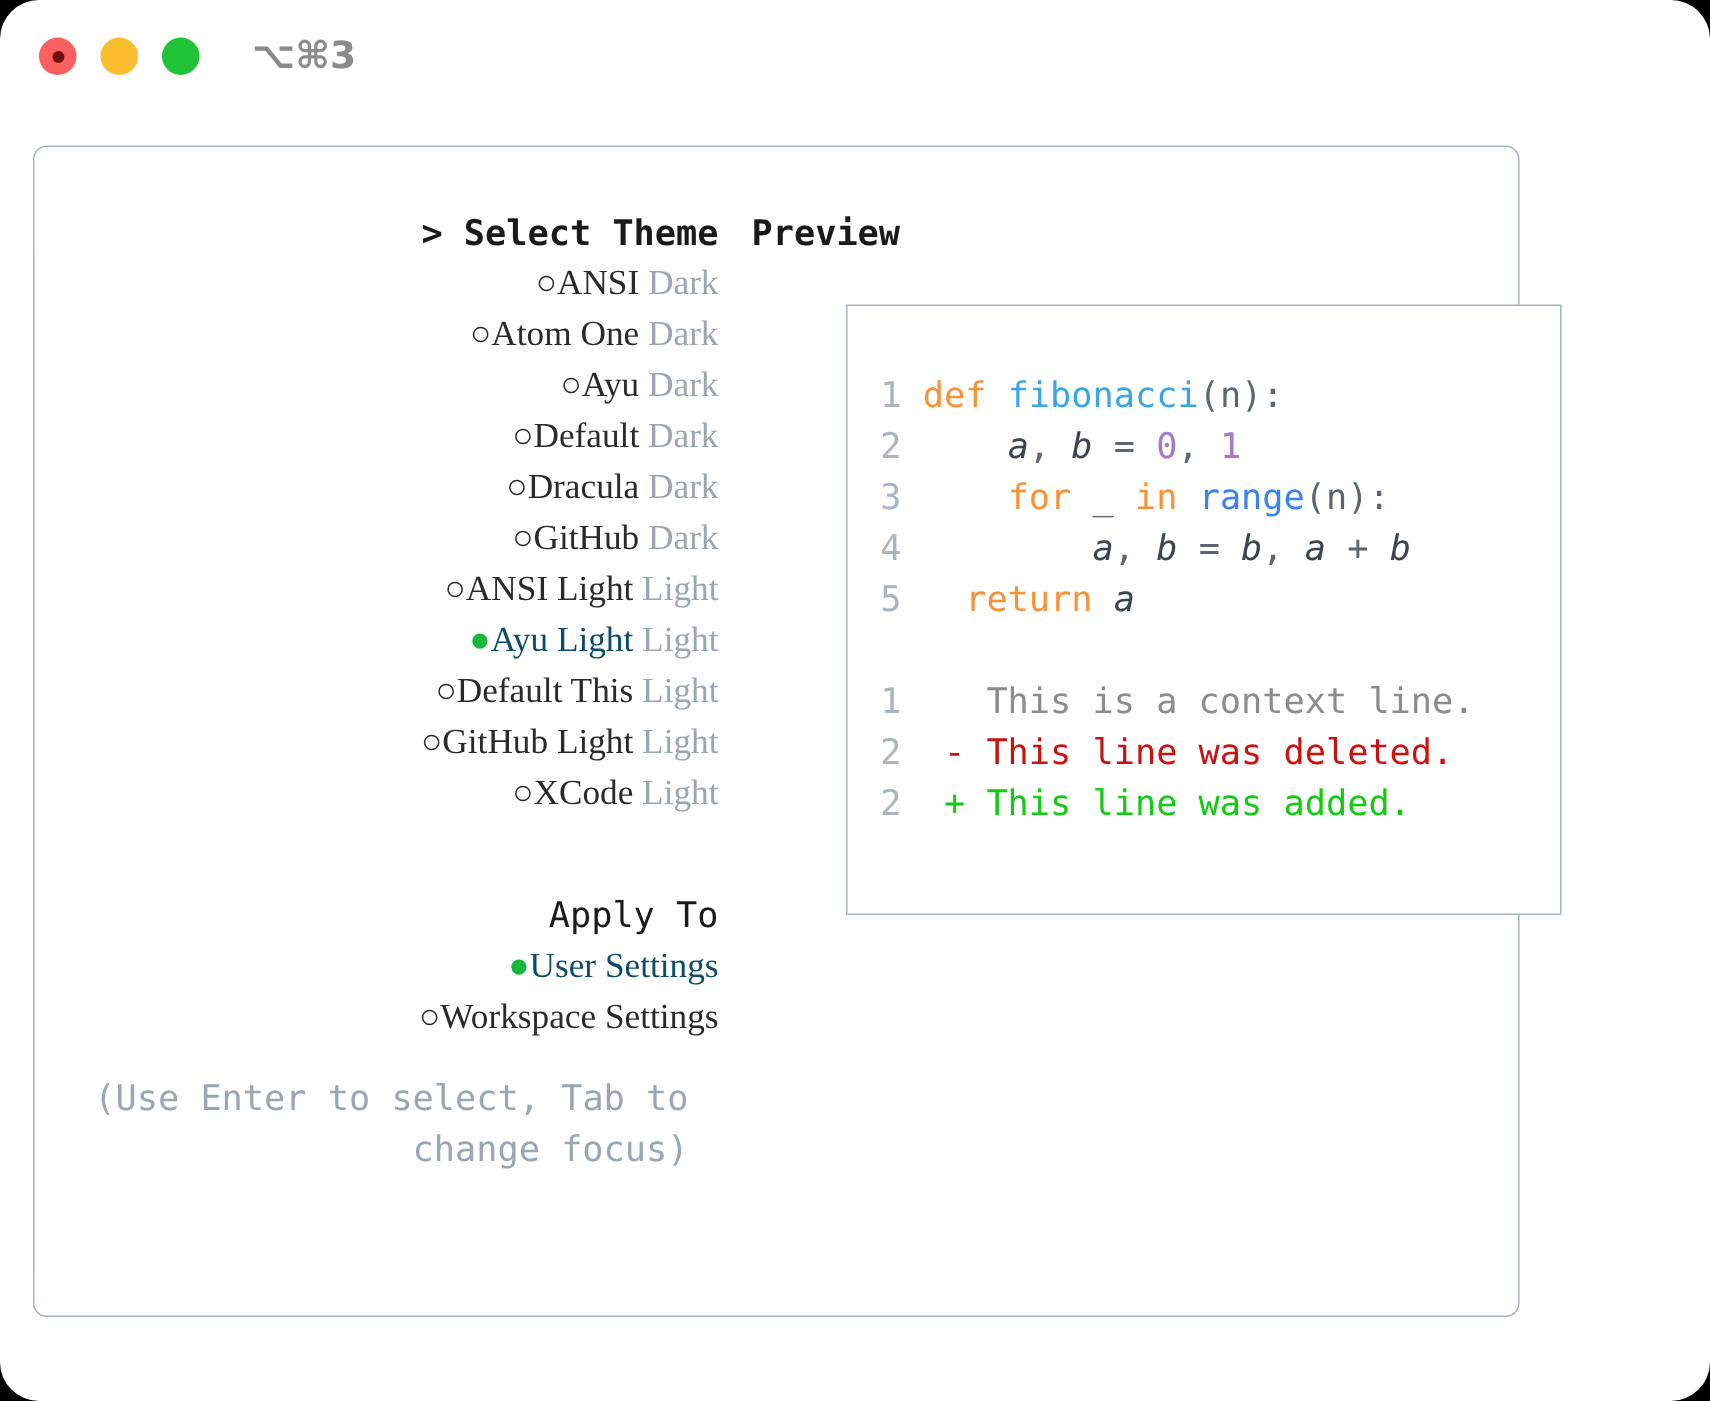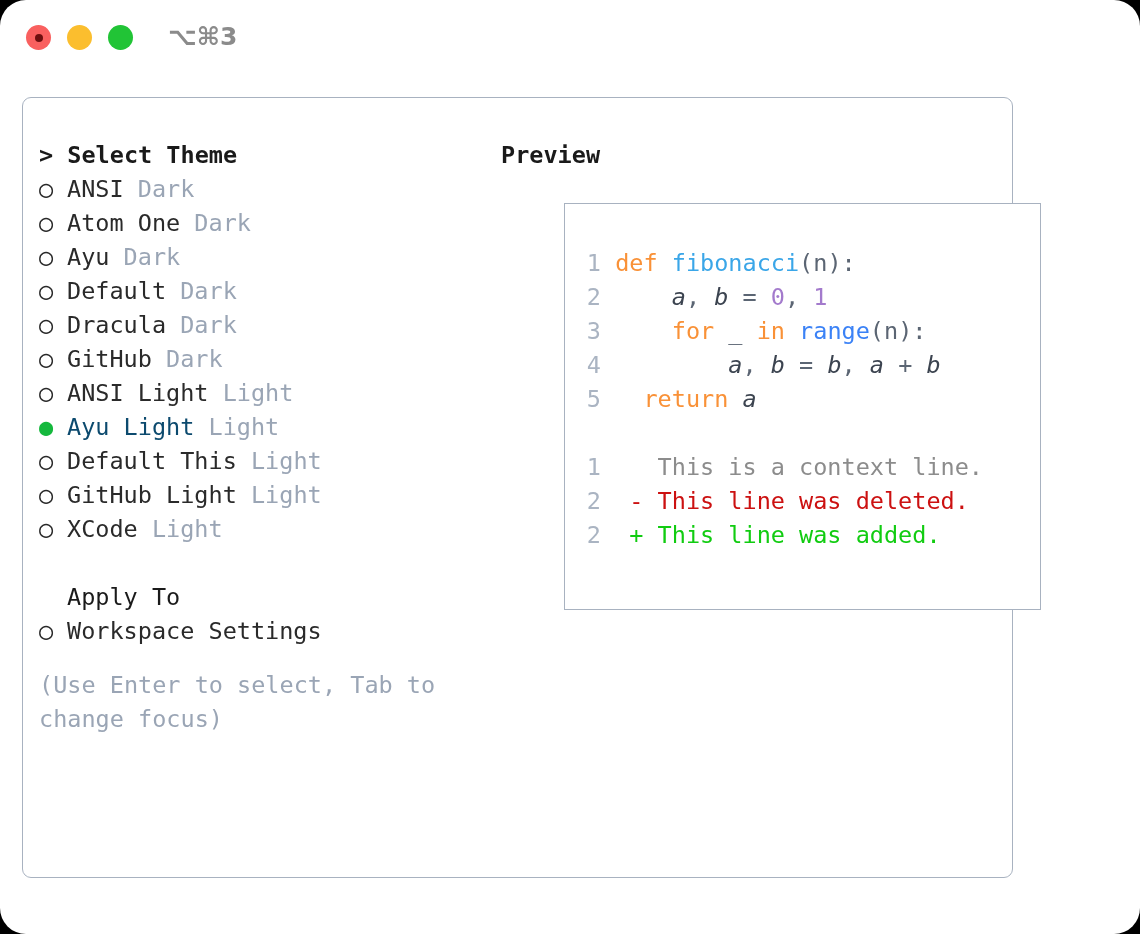--- a/index.html
+++ b/index.html
@@ -80,20 +80,21 @@
     border-radius: 9px;
     box-sizing: border-box;
     background: #ffffff;
   }
 
   .col-left {
     position: absolute;
     left: 16px;
     top: 40px;
     width: 440px;
+    text-align: right;
   }
   .col-right {
     position: absolute;
     left: 478px;
     top: 40px;
     width: 500px;
   }
 
   
   .section-header {
@@ -103,29 +104,31 @@
     line-height: 34px;
     white-space: pre;
   }
   .subsection-header {
     font-size: 23.5px;
     font-weight: normal;
     color: #1a1a1a;
     line-height: 34px;
     white-space: pre;
     padding-left: 28px;
+    margin-top: 13px;
   }
 
   
   .option-row {
     font-size: 23.5px;
     line-height: 34px;
     white-space: pre;
     color: #2a2a2a;
     display: block;
+    font-family: Liberation Serif, serif;
   }
   .marker {
     display: inline-block;
     width: 28px;
     color: #2a2a2a;
   }
   .option-row.selected .marker { color: #15b83d; }
   .option-row.selected .opt-label { color: #0c4a6e; }
   .opt-label { color: #2a2a2a; }
   .opt-suffix { color: #9aa5b5; }
@@ -209,20 +212,21 @@
           <div class="option-row selected"><span class="marker">●</span><span class="opt-label">Ayu Light</span> <span class="opt-suffix">Light</span></div>
           <div class="option-row"><span class="marker">○</span><span class="opt-label">Default This</span> <span class="opt-suffix">Light</span></div>
           <div class="option-row"><span class="marker">○</span><span class="opt-label">GitHub Light</span> <span class="opt-suffix">Light</span></div>
           <div class="option-row"><span class="marker">○</span><span class="opt-label">XCode</span> <span class="opt-suffix">Light</span></div>
         </div>
 
       <div class="spacer-row"></div>
 
       <div class="subsection-header">Apply To</div>
       <div id="apply-list">
+          <div class="option-row selected"><span class="marker">●</span><span class="opt-label">User Settings</span></div>
           <div class="option-row"><span class="marker">○</span><span class="opt-label">Workspace Settings</span></div>
         </div>
 
       <div class="hint">(Use Enter to select, Tab to change focus)</div>
     </div>
 
     <div class="col-right">
       <div class="section-header">Preview</div>
 
       <div class="preview-box">

